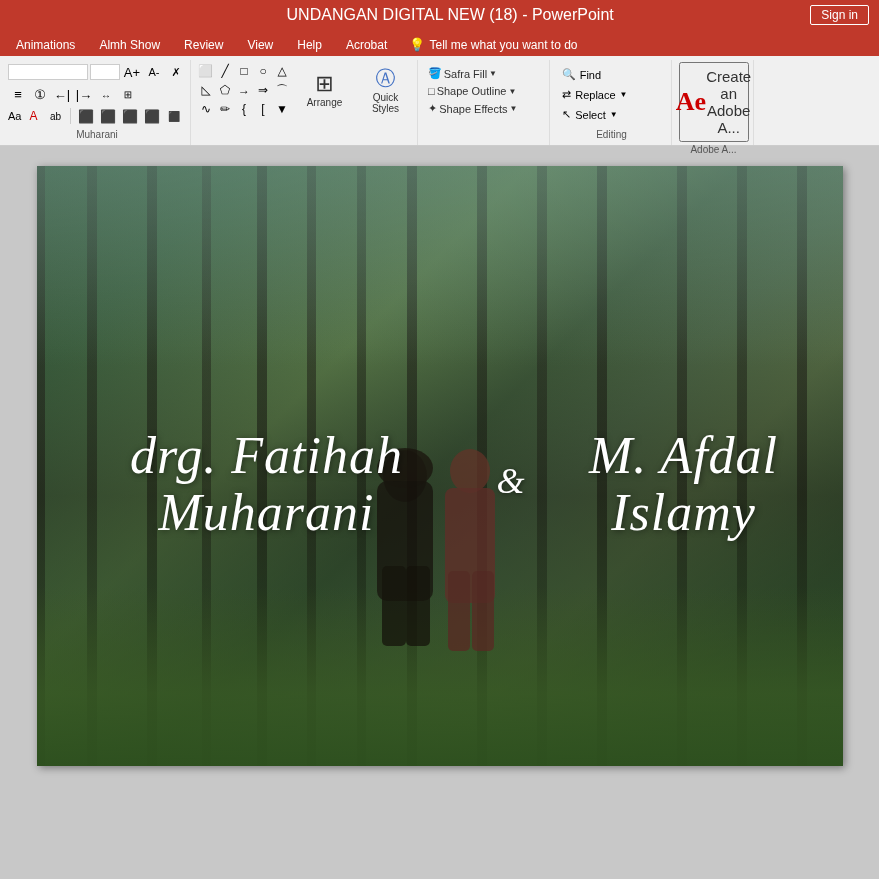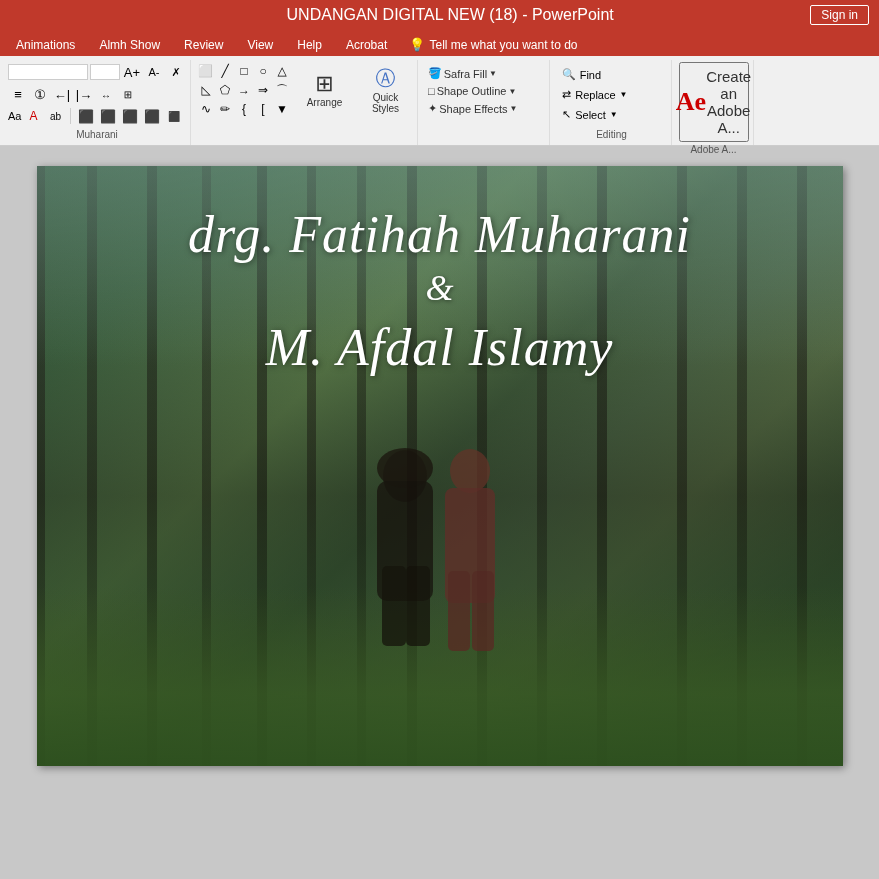--- a/index.html
+++ b/index.html
@@ -245,21 +245,21 @@
         transparent 100%
       );
       z-index: 2;
     }
 
     
     .slide-text {
       position: absolute;
       inset: 0;
       display: flex;
-      flex-direction: column;
+      flex-direction: row;
       align-items: center;
       justify-content: flex-start;
       padding-top: 40px;
       z-index: 10;
       color: white;
       text-align: center;
     }
 
     .name-script-1 {
       font-family: Georgia, 'Times New Roman', serif;

